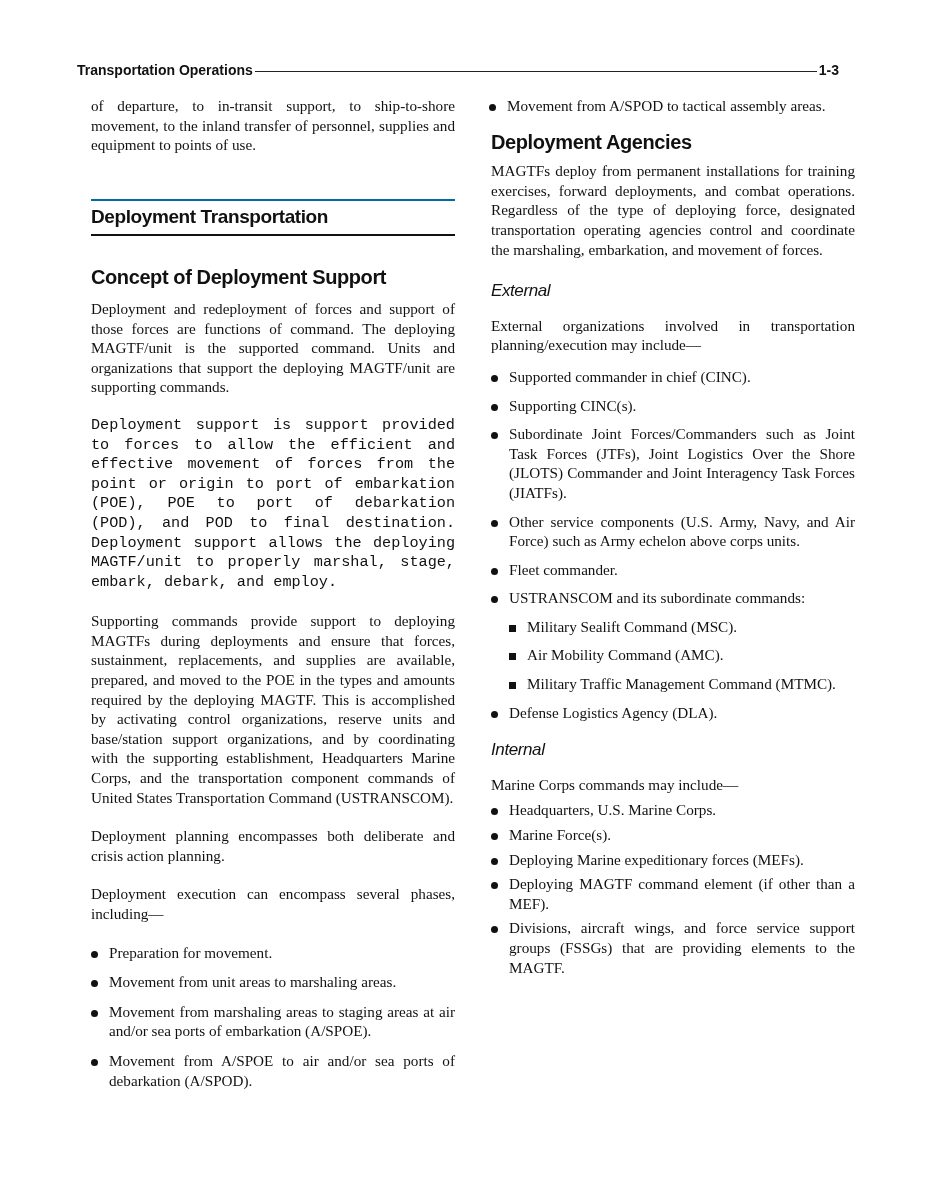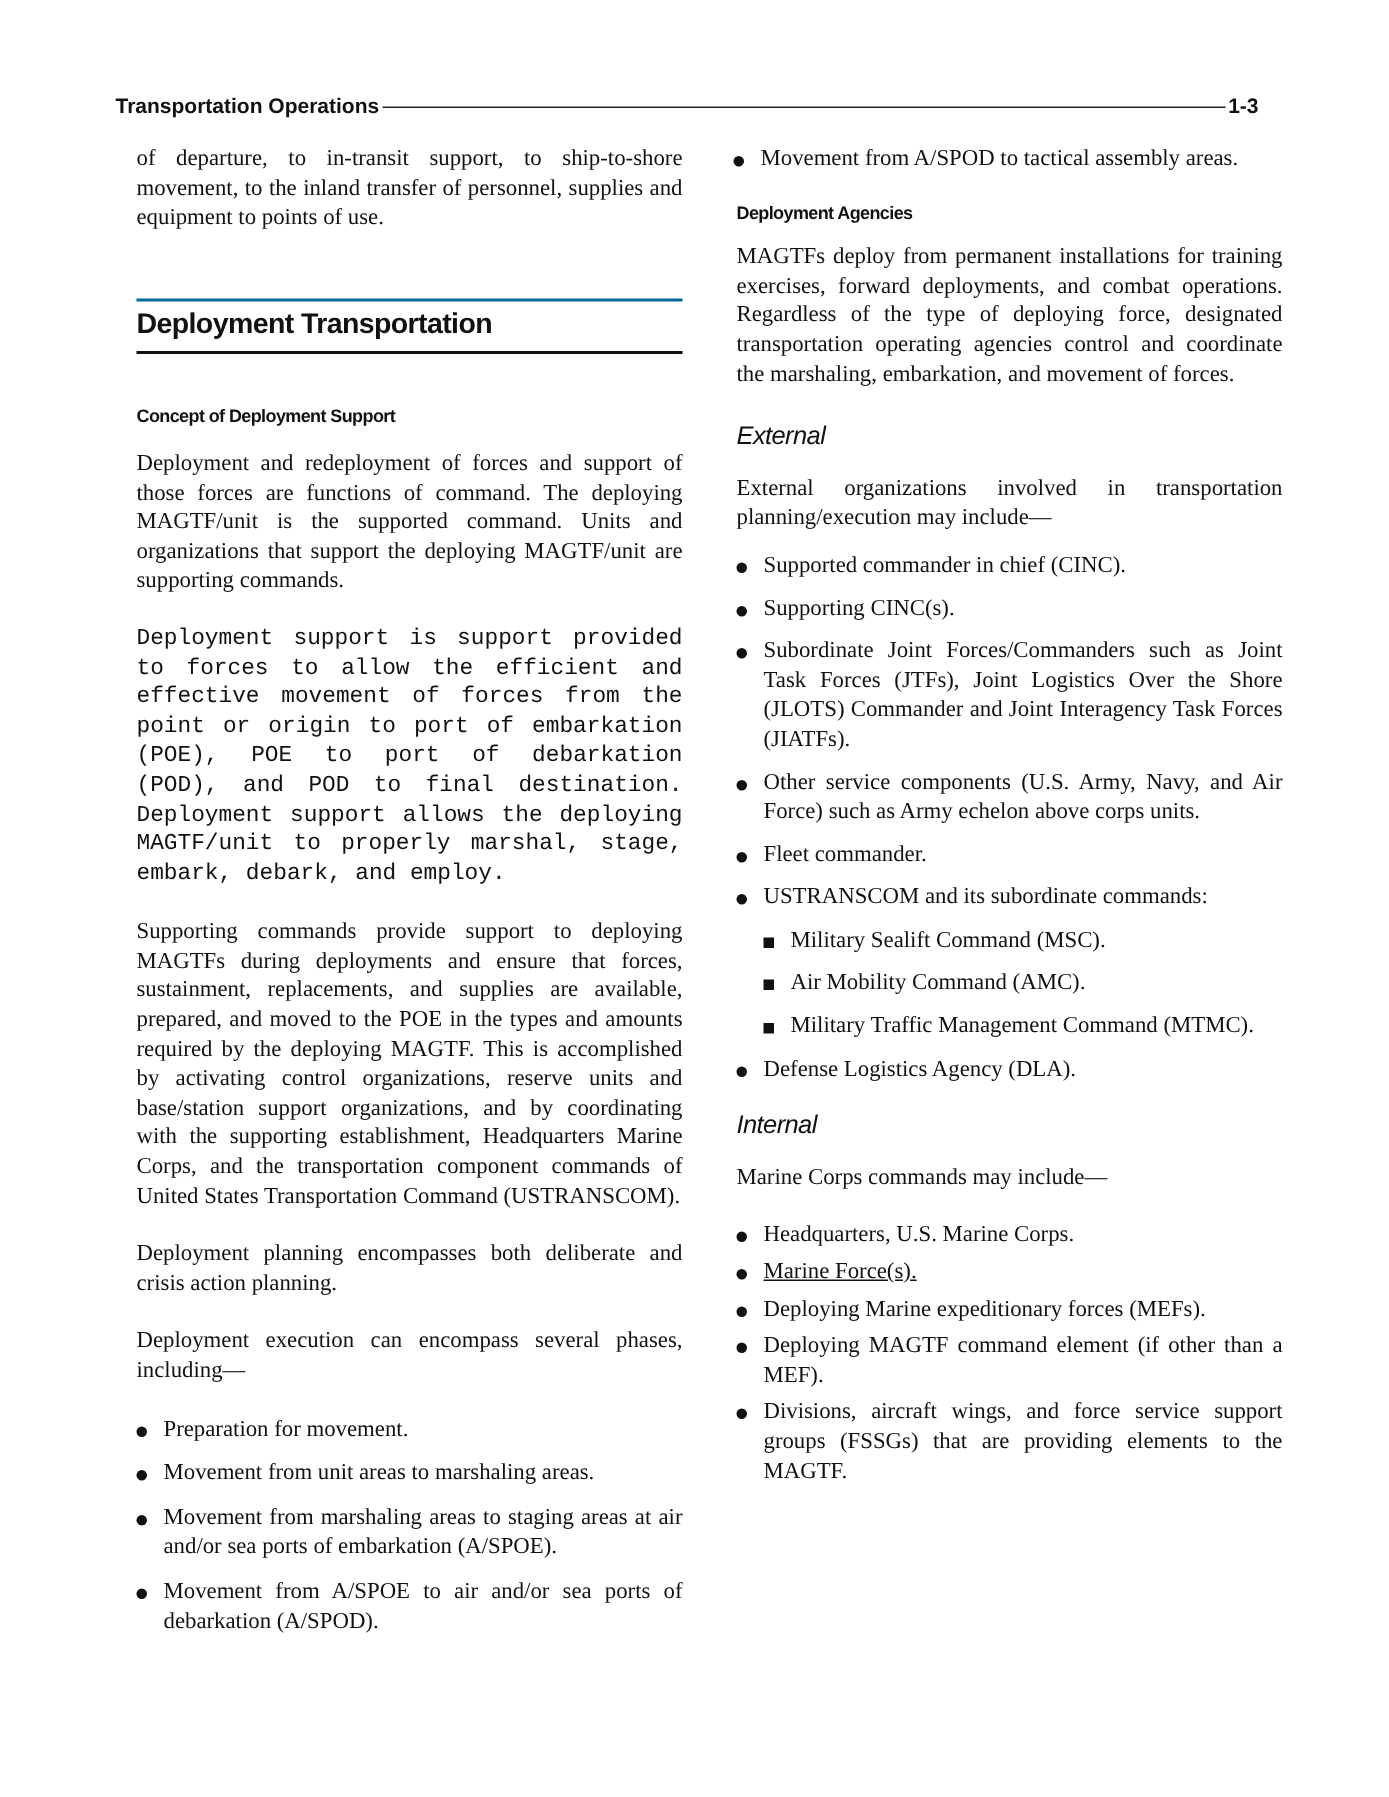--- a/index.html
+++ b/index.html
@@ -12,21 +12,21 @@
   .header .rule { flex: 1; border-bottom: 1px solid #222; height: 0; margin: 0 2px; position: relative; top: 1px; }
   .col { position: absolute; top: 96px; width: 364px; font-family: "Liberation Serif", serif; font-size: 15.2px; line-height: 19.6px; }
   .col-left { left: 91px; }
   .col-right { left: 491px; }
   p { margin: 0; text-align: justify; }
   .h-major {
     font-family: "Liberation Sans", sans-serif; font-weight: bold; font-size: 19px;
     border-top: 2px solid #0369a1; border-bottom: 2px solid #111;
     padding: 6px 0 8px 0; letter-spacing: -0.4px;
   }
-  .h-minor { font-family: "Liberation Sans", sans-serif; font-weight: bold; font-size: 12px; letter-spacing: -0.4px; }
+  .h-minor { font-family: "Liberation Sans", sans-serif; font-weight: bold; font-size: 20px; letter-spacing: -0.4px; }
   .h-italic { font-family: "Liberation Sans", sans-serif; font-style: italic; font-size: 17px; letter-spacing: -0.4px; }
   ul.bul { list-style: none; margin: 0; padding: 0; }
   ul.bul > li { position: relative; padding-left: 18px; text-align: justify; }
   ul.bul > li .dot {
     position: absolute; left: 0; top: 8px; width: 7px; height: 7px; border-radius: 50%; background: #111;
   }
   ul.sub { list-style: none; margin: 0; padding: 0; }
   ul.sub > li { position: relative; padding-left: 36px; text-align: justify; }
   ul.sub > li .sq {
     position: absolute; left: 18px; top: 8px; width: 7px; height: 7px; background: #111;
@@ -86,20 +86,20 @@
     <li style="margin-top:9px;"><span class="sq"></span><span>Air Mobility Command (AMC).</span></li>
     <li style="margin-top:9px;"><span class="sq"></span><span>Military Traffic Management Command (MTMC).</span></li>
   </ul>
   <ul class="bul" style="margin-top:9px;">
     <li><span class="dot"></span><span>Defense Logistics Agency (DLA).</span></li>
   </ul>
 
   <div class="h-italic" style="margin-top:18px;">Internal</div>
   <p style="margin-top:15px;">Marine Corps commands may include—</p>
 
-  <ul class="bul" style="margin-top:19px;">
+  <ul class="bul" style="margin-top:6px;">
     <li><span class="dot"></span><span>Headquarters, U.S. Marine Corps.</span></li>
-    <li style="margin-top:5px;text-decoration:underline;"><span class="dot"></span><span>Marine Force(s).</span></li>
+    <li style="margin-top:5px;"><span class="dot"></span><span>Marine Force(s).</span></li>
     <li style="margin-top:5px;"><span class="dot"></span><span>Deploying Marine expeditionary forces (MEFs).</span></li>
     <li style="margin-top:5px;"><span class="dot"></span><span>Deploying MAGTF command element (if other than a MEF).</span></li>
     <li style="margin-top:5px;"><span class="dot"></span><span>Divisions, aircraft wings, and force service support groups (FSSGs) that are providing elements to the MAGTF.</span></li>
   </ul>
 </div>
 
 </body></html>

